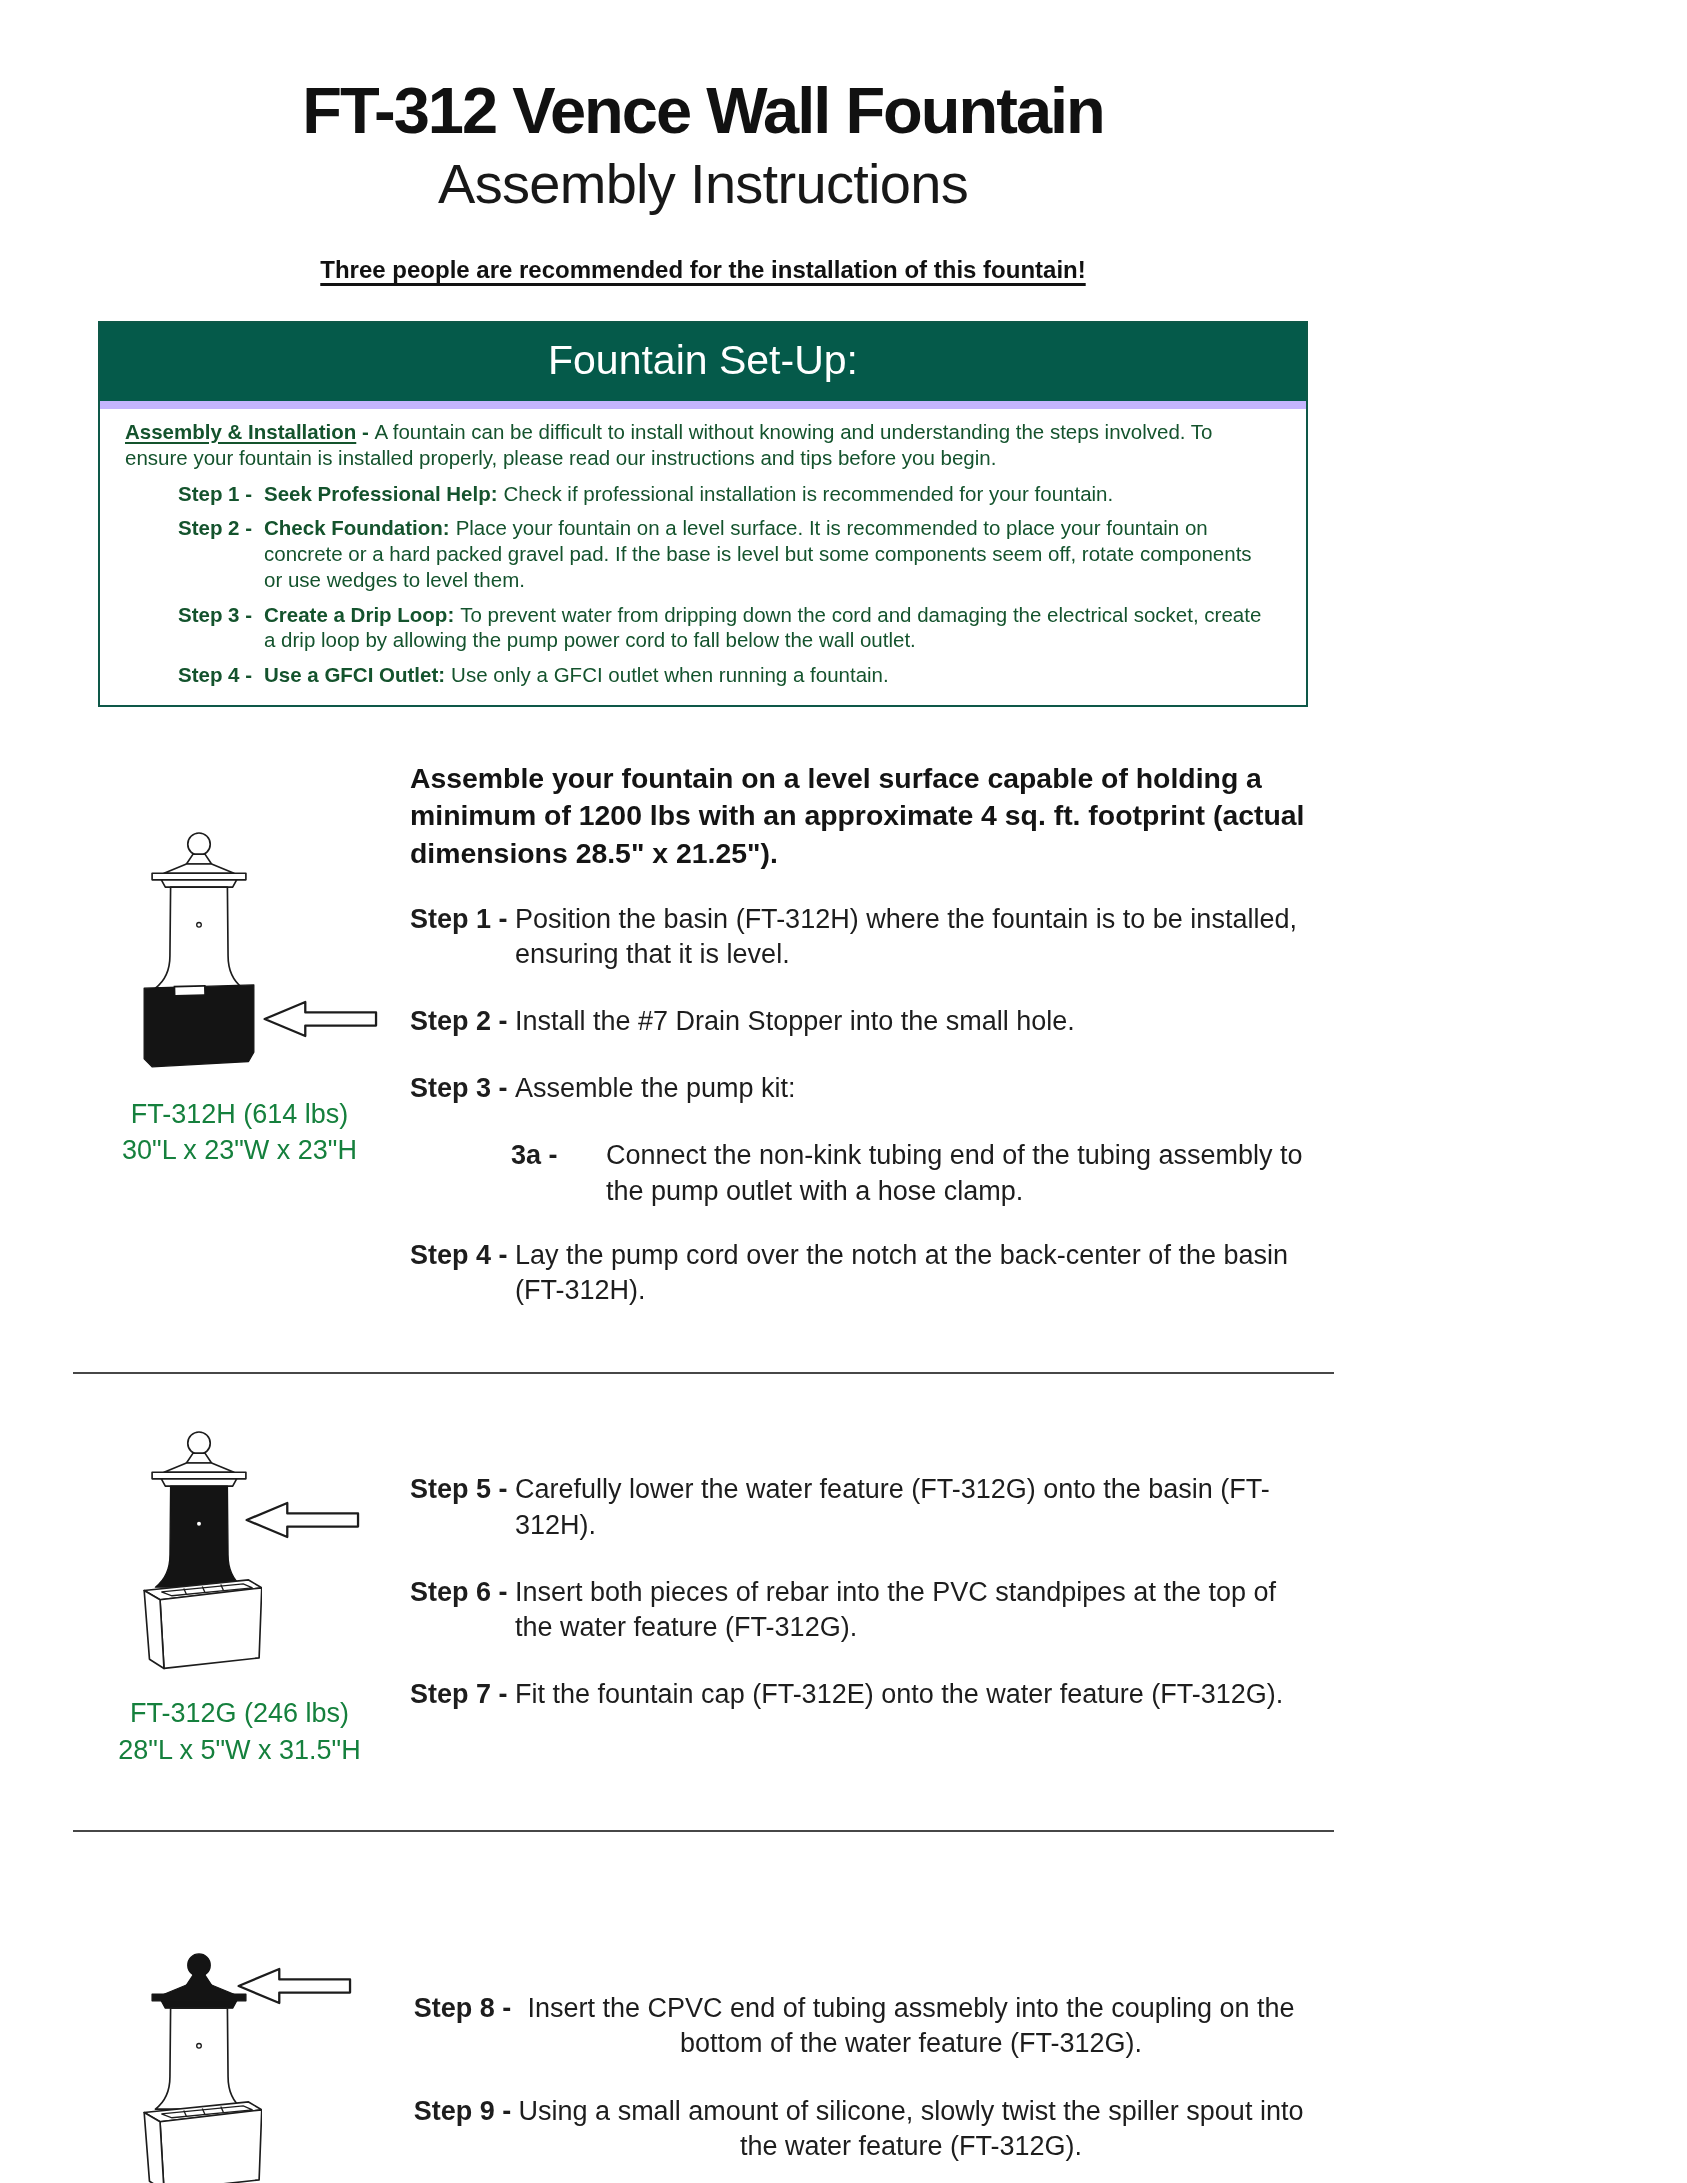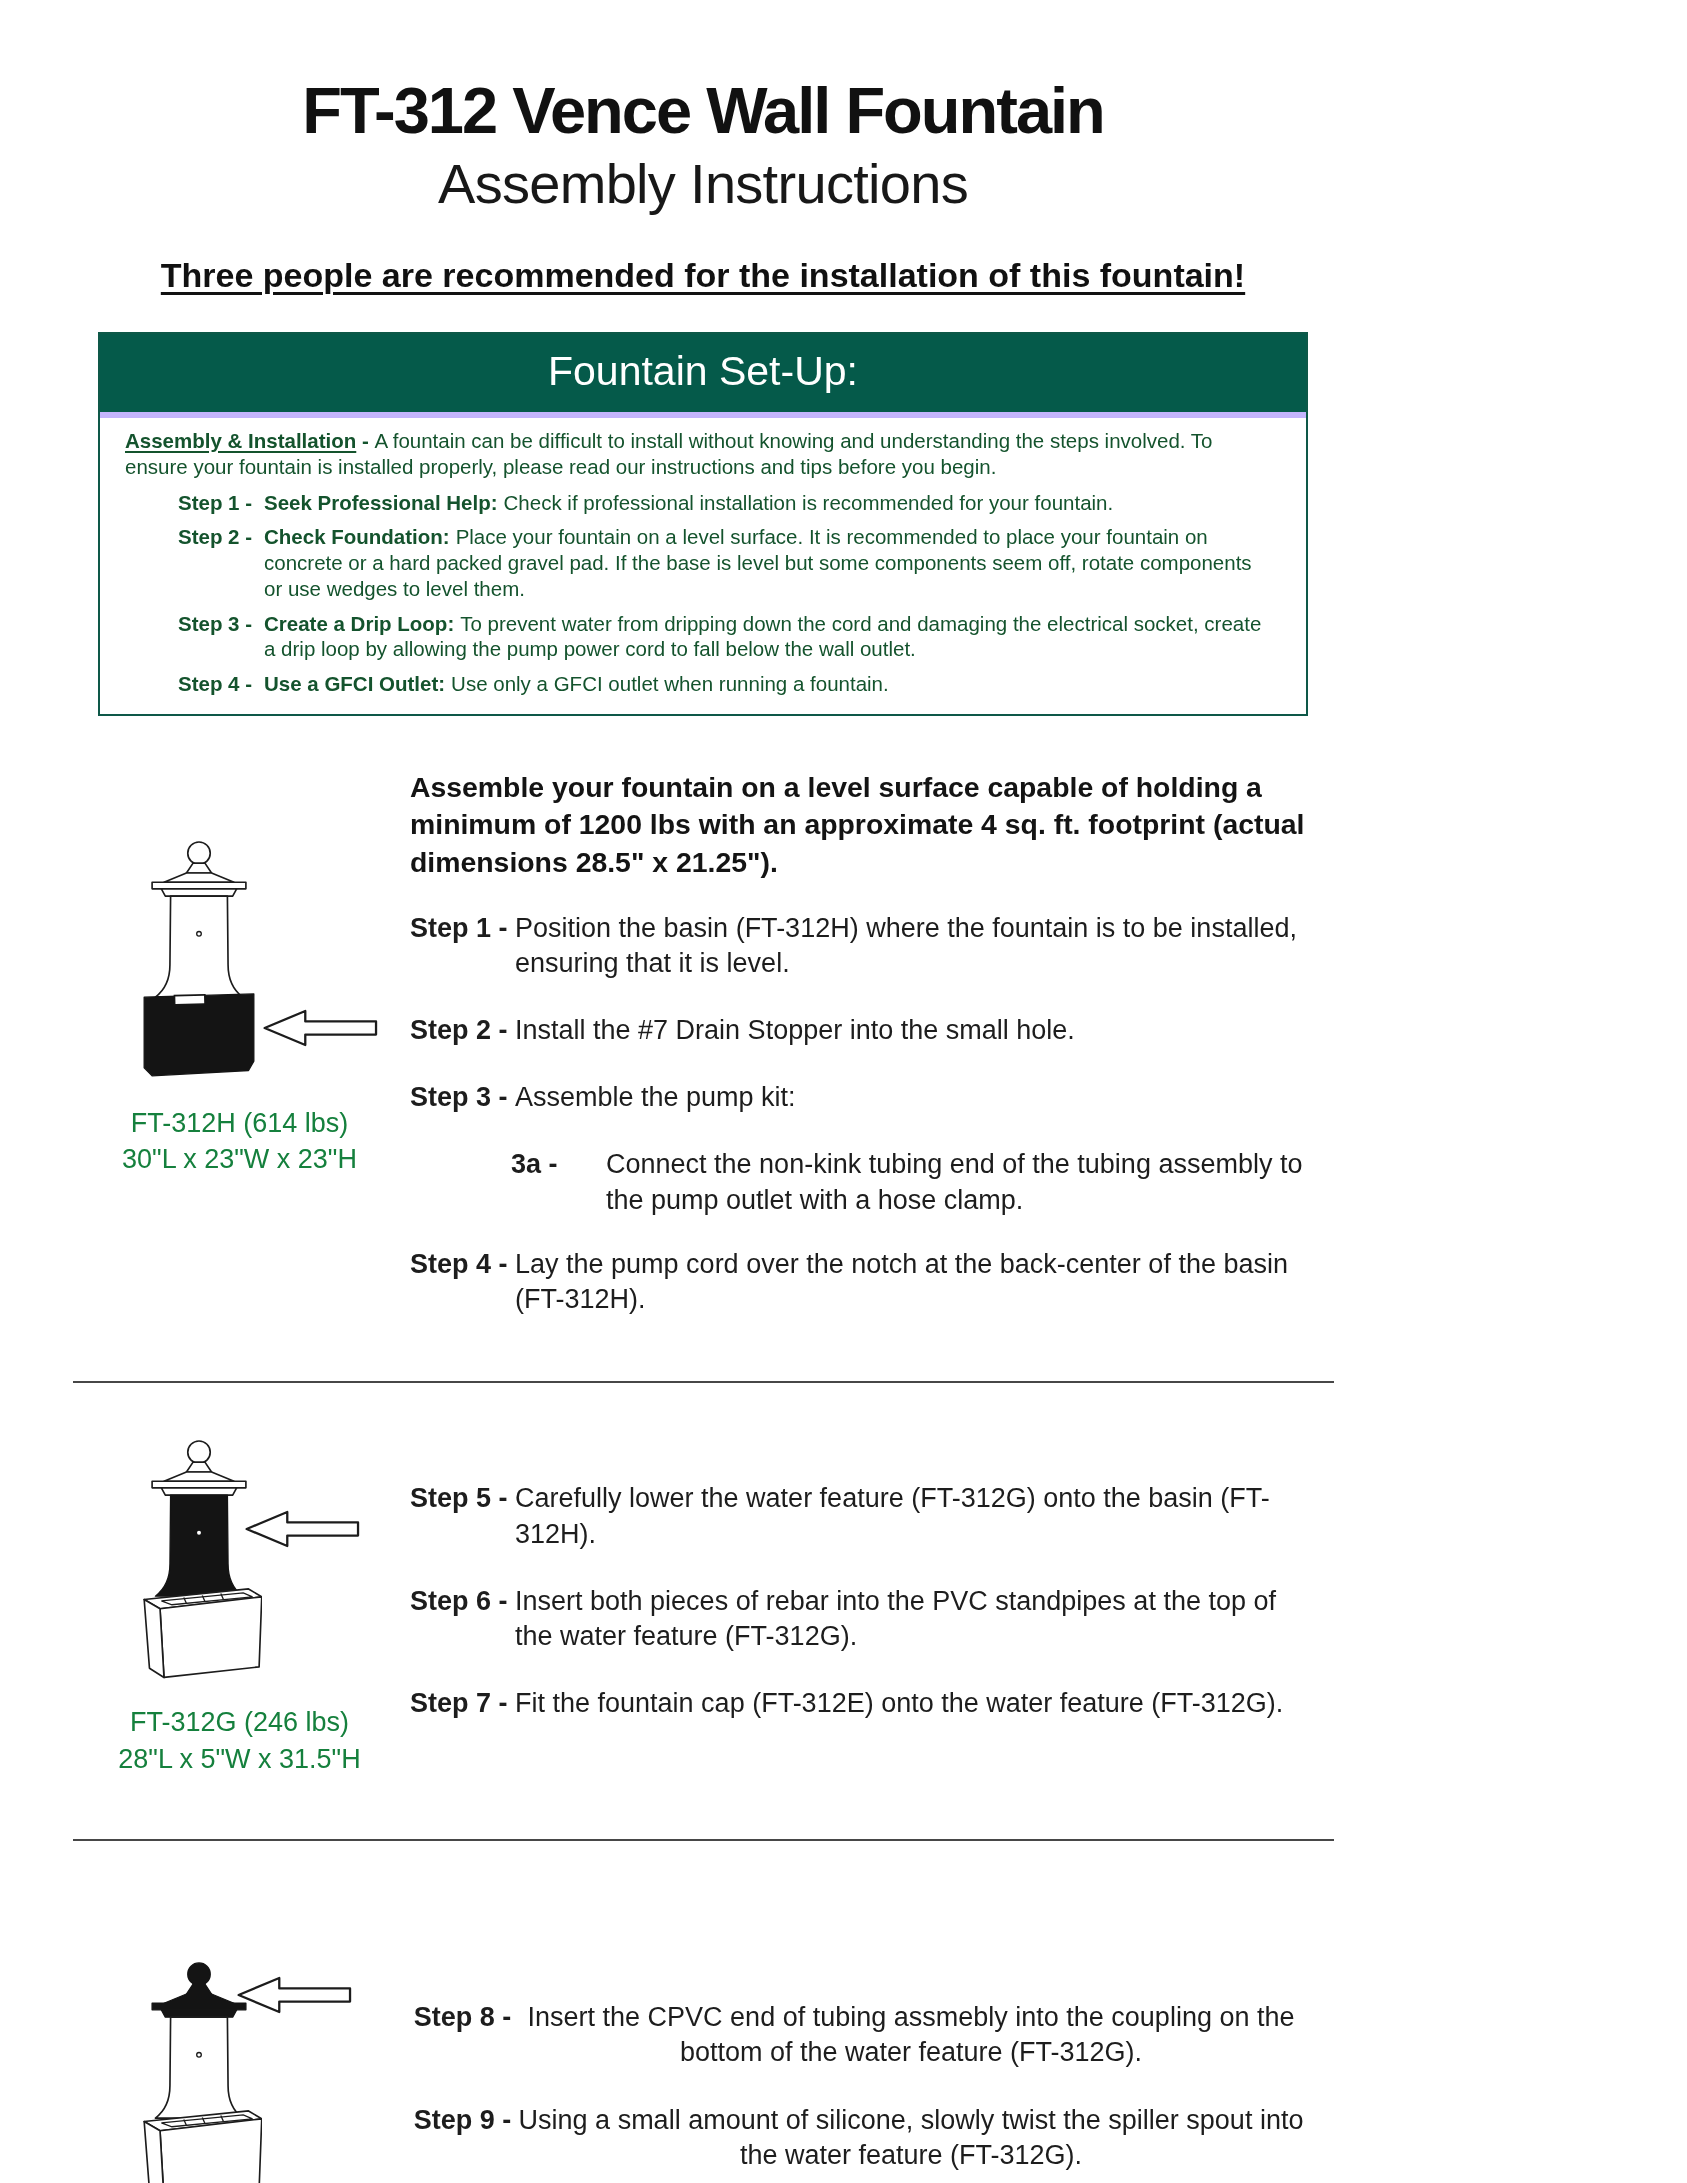--- a/index.html
+++ b/index.html
@@ -3,27 +3,27 @@
 <meta charset="utf-8">
 <style>
   html,body{margin:0;padding:0;background:#ffffff;}
   #page{position:relative;width:1406px;height:2183px;background:#ffffff;overflow:hidden;
         font-family:"Liberation Sans",sans-serif;color:#1d1d1d;}
 
   
   .header{text-align:center;padding-top:78px;}
   .title{font-size:65px;font-weight:bold;letter-spacing:-2px;color:#111;line-height:1.02;margin:0;}
   .subtitle{font-size:56px;font-weight:normal;letter-spacing:-0.7px;color:#181818;margin:6.6px 0 0;}
-  .tagline{display:inline-block;margin-top:28px;font-size:34px;font-weight:bold;color:#111;
+  .tagline{display:inline-block;margin-top:28px;font-size:24px;font-weight:bold;color:#111;
            text-decoration:underline;text-underline-offset:4.6px;text-decoration-thickness:2.6px;}
 
   
   .setup-box{margin:37px 98px 0 98px;border:2.6px solid #0e5848;background:#fff;}
   .setup-header{background:#055a4a;color:#ffffff;text-align:center;font-size:41px;
-                padding:14.6px 0 17px;border-bottom:6px solid #c4b5fd;font-weight:normal;letter-spacing:0px;}
+                padding:14.6px 0 17px;border-bottom:8px solid #c4b5fd;font-weight:normal;letter-spacing:0px;}
   .setup-body{padding:9.3px 26.5px 17px 25px;font-size:20.5px;line-height:1.26;color:#14532d;}
   .setup-intro{margin:0;}
   .lead-underline{font-weight:bold;text-decoration:underline;text-underline-offset:2.6px;}
   .sep{white-space:pre;font-weight:bold;}
   .bsteps{margin-top:10.6px;}
   .bstep{display:flex;margin:8.6px 0 0 53px;}
   .bstep-label{flex:0 0 86px;font-weight:bold;}
   .bstep-body{flex:1;padding-right:6.6px;}
   .bstep-lead{font-weight:bold;margin-right:6px;margin-top:20px;}
 

